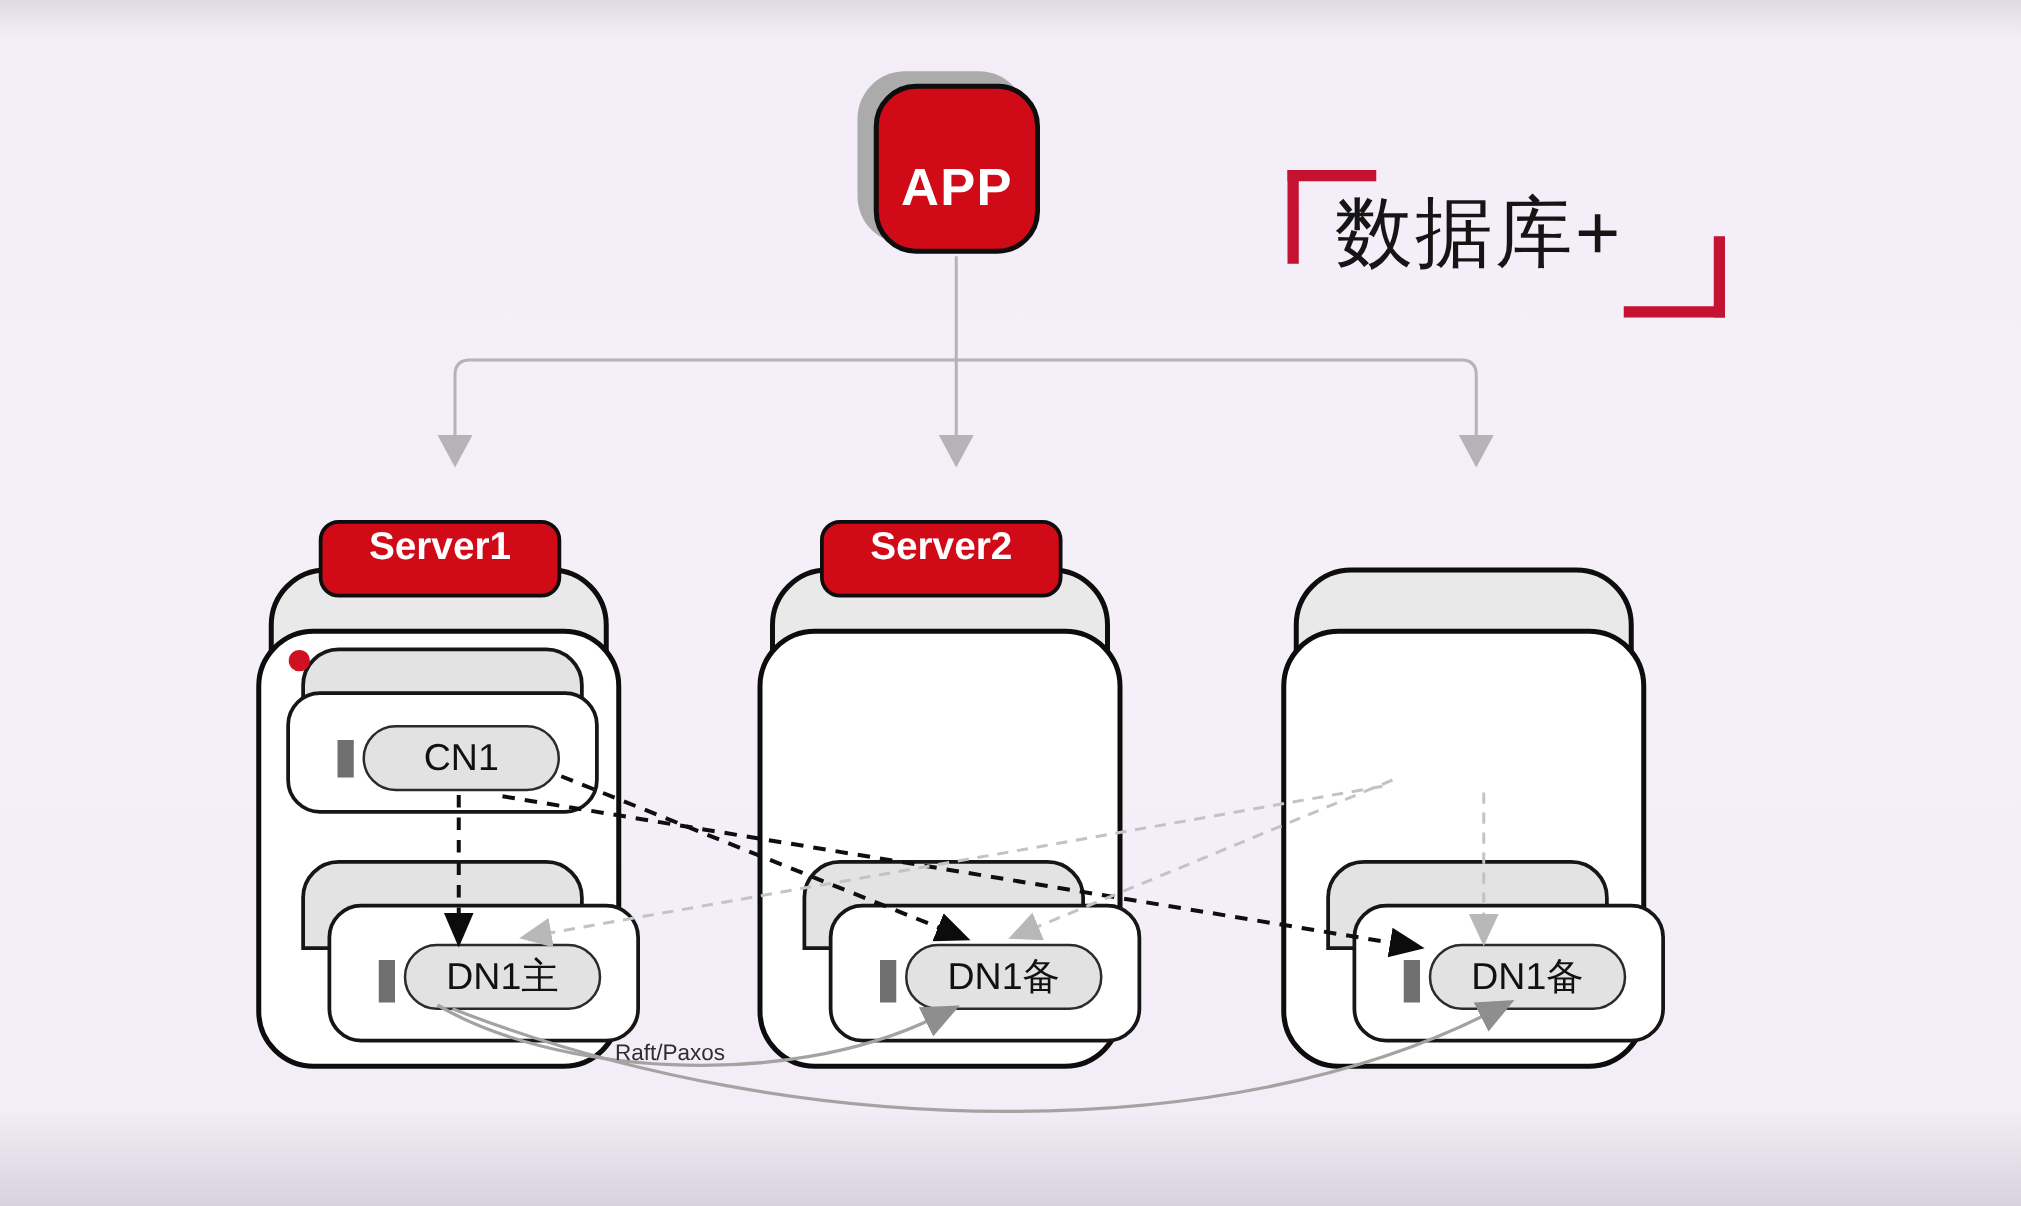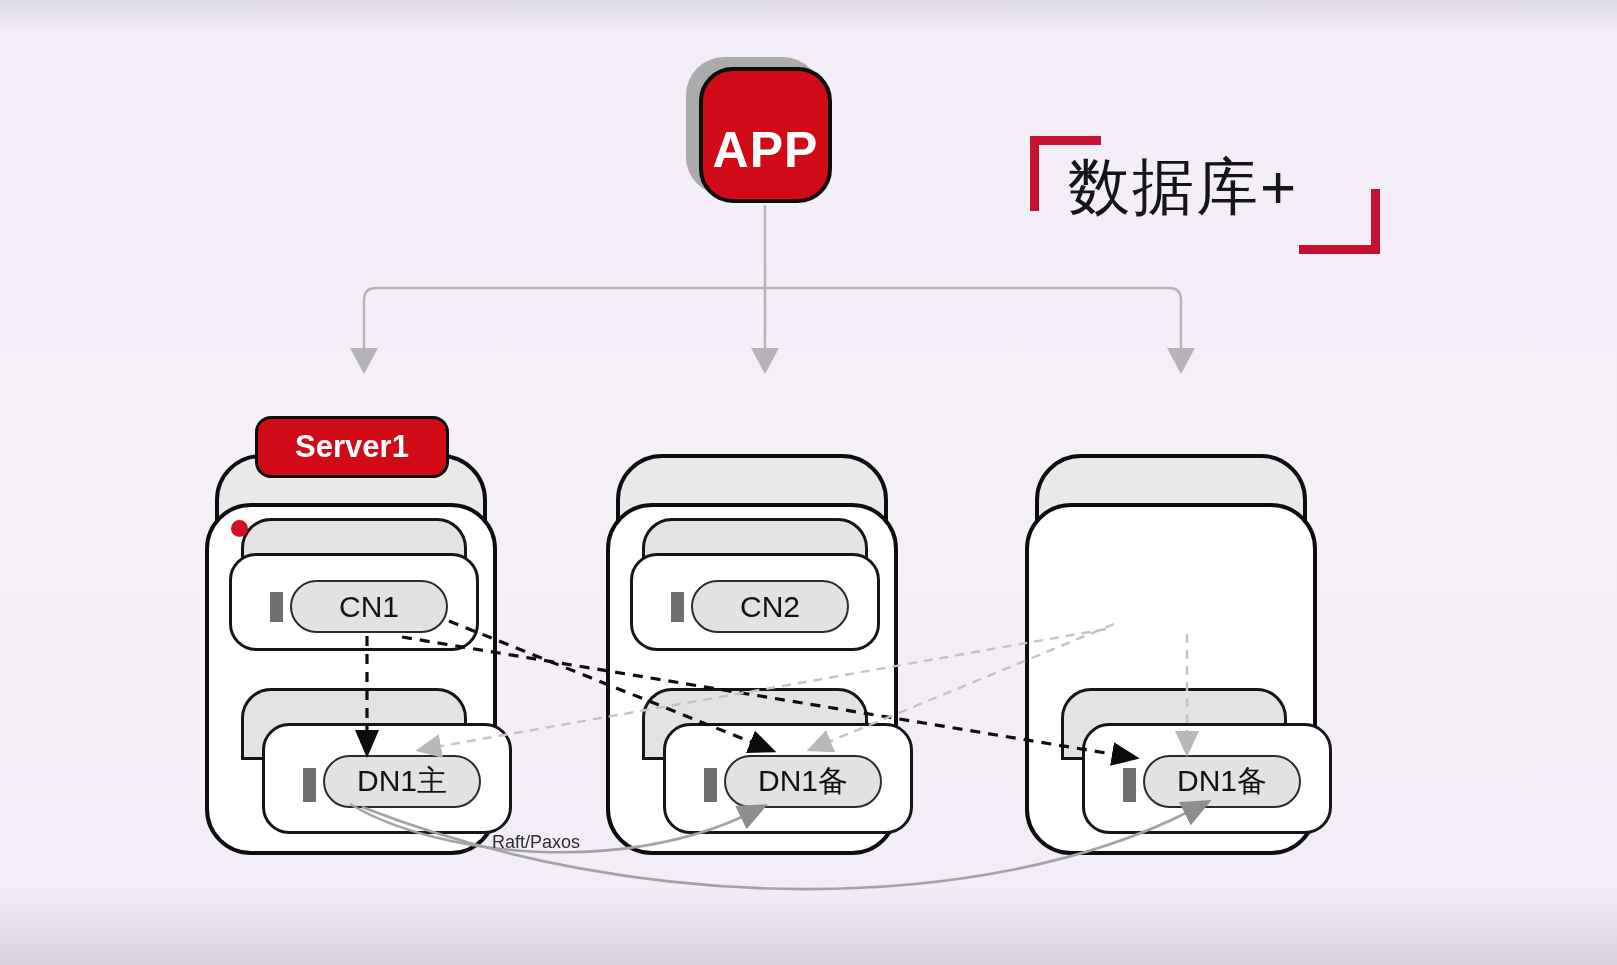--- a/index.html
+++ b/index.html
@@ -8,33 +8,33 @@
     background:linear-gradient(180deg,#dedae4 0%,#f2edf7 3%,#f5f0f8 55%,#f2edf6 92%,#d8d2de 100%);
     font-family:"Liberation Sans","DejaVu Sans",sans-serif;
   }
   svg.layer{position:absolute;left:0;top:0;pointer-events:none;}
   #tree-layer{z-index:1;}
   #arrow-layer{z-index:8;}
 
   
   .app-shadow{position:absolute;left:686px;top:57px;width:135px;height:138px;background:#ababab;border-radius:38px;z-index:2;}
   .app-box{position:absolute;left:699px;top:67px;width:133px;height:136px;background:#d10a17;border:4px solid #0d0d0d;border-radius:34px;z-index:3;box-sizing:border-box;display:flex;align-items:center;justify-content:center;}
-  .app-box span{color:#fff;font-size:50px;font-weight:bold;letter-spacing:1px;margin-top:30px;}
+  .app-box span{color:#fff;font-size:42px;font-weight:bold;letter-spacing:1px;margin-top:30px;}
 
   
   .title-block{position:absolute;left:1018px;top:126px;width:366px;height:134px;z-index:3;}
   .bracket-tl{position:absolute;left:12px;top:10px;width:62px;height:66px;border-left:9px solid #c41230;border-top:9px solid #c41230;}
   .bracket-br{position:absolute;right:4px;bottom:6px;width:72px;height:56px;border-right:9px solid #c41230;border-bottom:9px solid #c41230;}
   .title-text{position:absolute;left:50px;top:28px;font-size:62px;line-height:66px;color:#151515;font-weight:500;letter-spacing:2px;white-space:nowrap;}
 
   
   .server{position:absolute;top:410px;width:292px;height:460px;z-index:2;}
   .srv-roof{position:absolute;left:10px;right:10px;top:44px;height:120px;background:#e9e9e9;border:4px solid #0d0d0d;border-radius:46px 46px 0 0;z-index:1;box-sizing:border-box;}
   .srv-body{position:absolute;left:0;top:93px;width:292px;height:352px;background:#ffffff;border:4.5px solid #0d0d0d;border-radius:46px;z-index:2;box-sizing:border-box;}
-  .srv-label{position:absolute;left:50px;top:6px;width:194px;height:62px;background:#d10a17;border:3.5px solid #0d0d0d;border-radius:16px;z-index:5;box-sizing:border-box;display:flex;align-items:center;justify-content:center;}
+  .srv-label{position:absolute;left:50px;top:6px;width:194px;height:62px;background:#d10a17;border:3.5px solid #0d0d0d;border-radius:16px;z-index:5;box-sizing:border-box;display:flex;align-items:flex-start;justify-content:center;}
   .srv-label span{color:#fff;font-size:31px;font-weight:bold;}
   .dot{position:absolute;left:26px;top:110px;width:17px;height:17px;border-radius:50%;background:#cf1122;z-index:6;}
 
   .section{position:absolute;left:24px;width:250px;z-index:4;}
   .sec-cn{top:108px;height:110px;text-decoration:underline;}
   .sec-dn{top:278px;height:146px;}
   .sec-roof{position:absolute;left:12px;right:12px;top:0;height:72px;background:#e3e3e3;border:3px solid #161616;border-radius:30px 30px 0 0;box-sizing:border-box;}
   .sec-front{position:absolute;left:0;top:35px;width:250px;background:#ffffff;border:3px solid #161616;border-radius:27px;box-sizing:border-box;}
   .sec-cn .sec-front{height:98px;}
   .sec-dn .sec-front{height:111px;margin-left:33px;}
@@ -105,28 +105,22 @@
         <div class="pill">
           <span>DN1主</span>
         </div>
       </div>
     </div>
   </div>
 
   <div class="server" style="left:606px">
     <div class="srv-roof"></div>
     <div class="srv-body"></div>
-    <div class="section sec-cn">
-      <div class="sec-roof"></div>
-      <div class="sec-front">
-        <div class="slot-bar"></div>
-        <div class="pill">
-          <span>CN2</span>
-        </div>
-      </div>
+    <div class="srv-label">
+      <span>Server2</span>
     </div>
     <div class="section sec-dn">
       <div class="sec-roof"></div>
       <div class="sec-front">
         <div class="slot-bar"></div>
         <div class="pill">
           <span>DN1备</span>
         </div>
       </div>
     </div>

